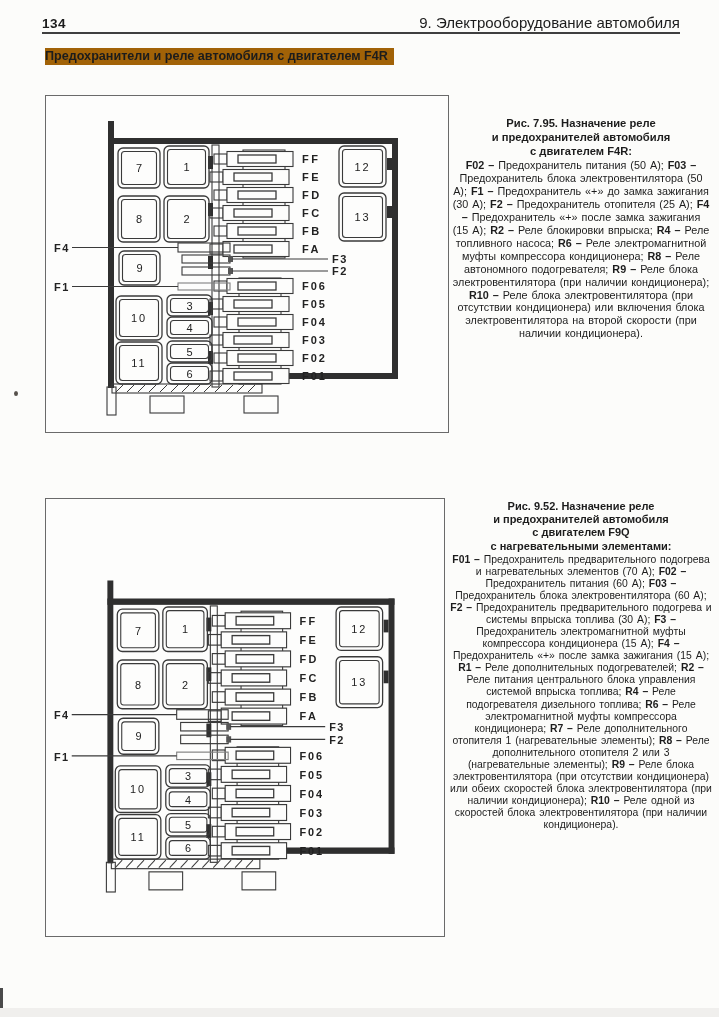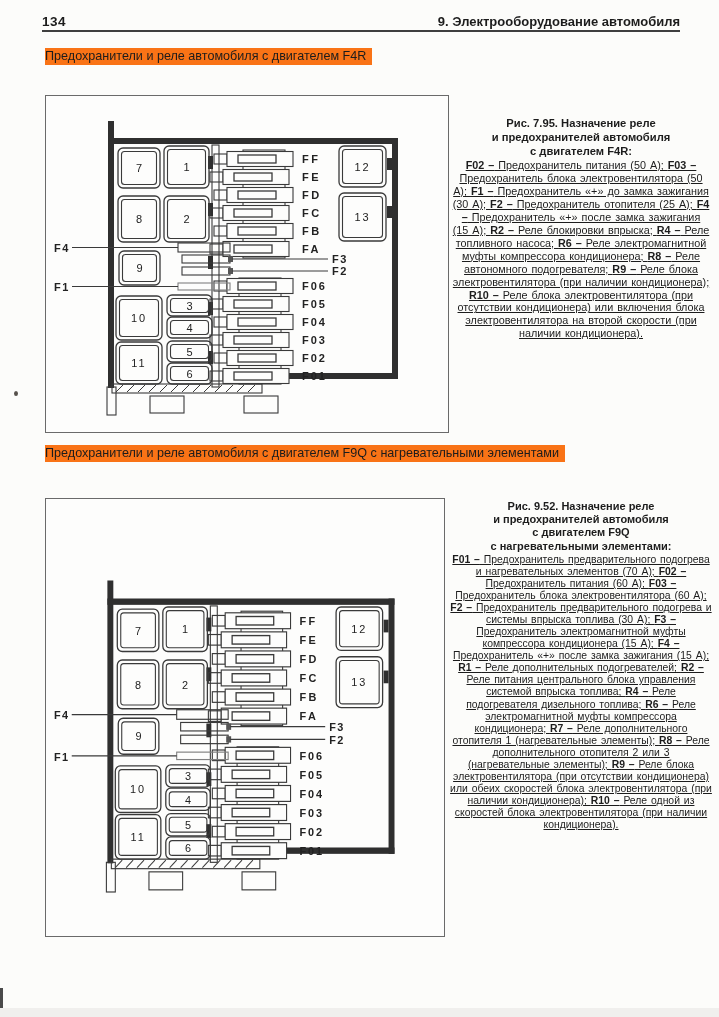--- a/index.html
+++ b/index.html
@@ -13,26 +13,26 @@
     color:#1c1c1c;
     overflow:hidden;
   }
   
   .page-header{
     position:absolute;left:42px;top:14px;width:638px;
     display:flex;justify-content:space-between;align-items:flex-end;
     border-bottom:2px solid #3f3f3f;padding-bottom:1px;
   }
   .page-number{font-size:13.5px;font-weight:bold;letter-spacing:.5px;}
-  .chapter-title{font-size:13px;font-weight:bold;}
+  .chapter-title{font-size:15px;font-weight:normal;}
   
   .section-heading{
     position:absolute;left:45px;
-    font-size:12.6px;font-weight:normal;
-    background:#f97316;padding:1px 6px 2px 0;
+    font-size:12.6px;font-weight:bold;
+    background:#a16207;padding:1px 6px 2px 0;
     white-space:nowrap;
   }
   .intro{
     position:absolute;left:45px;
     font-size:12px;line-height:1.3;
     text-indent:25px;text-align:justify;
   }
   
   .figure-frame{
     position:absolute;left:45px;
@@ -46,21 +46,21 @@
   #fig2-frame svg{display:block;width:398px;height:356px;margin-top:55px;}
   
   .fig-column{position:absolute;text-align:center;}
   #col1{left:452px;top:116px;width:258px;font-size:10.8px;line-height:1.2;}
   #col2{left:450px;top:500px;width:262px;font-size:10.4px;line-height:1.16;}
   .fig-caption{
     font-weight:bold;white-space:pre-line;
     font-size:11.2px;line-height:1.25;margin:0 0 1px 0;
   }
   #col2 .fig-caption{font-size:11px;line-height:1.2;text-align:center;}
-  .fig-legend{margin:0;word-spacing:1px;text-decoration:underline;}
+  .fig-legend{margin:0;word-spacing:1px;}
   .fig-legend b{font-weight:bold;}
   
   .footer-strip{position:absolute;left:0;bottom:0;width:100%;height:9px;background:#f0efed;}
   .edge-tick{position:absolute;left:0;top:988px;width:3px;height:22px;background:#4a4a4a;}
   .speck{position:absolute;left:14px;top:391px;width:4px;height:5px;background:#56514b;border-radius:50%;}
   svg text{font-family:"Liberation Sans",sans-serif;}
 </style>
 </head>
 <body>
 
@@ -210,21 +210,20 @@
       </svg>
   </div>
 
   <div class="fig-column" id="col1">
     <p class="fig-caption">Рис. 7.95. Назначение реле
 и предохранителей автомобиля
 с двигателем F4R:</p>
     <p class="fig-legend"><b>F02 –</b> Предохранитель питания (50 А); <b>F03 –</b> Предохранитель блока электровентилятора (50 А); <b>F1 –</b> Предохранитель «+» до замка зажигания (30 А); <b>F2 –</b> Предохранитель отопителя (25 А); <b>F4 –</b> Предохранитель «+» после замка зажигания (15 А); <b>R2 –</b> Реле блокировки впрыска; <b>R4 –</b> Реле топливного насоса; <b>R6 –</b> Реле электромагнитной муфты компрессора кондиционера; <b>R8 –</b> Реле автономного подогревателя; <b>R9 –</b> Реле блока электровентилятора (при наличии кондиционера); <b>R10 –</b> Реле блока электровентилятора (при отсутствии кондиционера) или включения блока электровентилятора на второй скорости (при наличии кондиционера).</p>
   </div>
 
-  <div class="section-heading" style="top:445px;">Предохранители и реле автомобиля с двигателем F9Q с нагревательными элементами</div>
 
   <div class="figure-frame" id="fig2-frame">
     <svg viewBox="0 0 402 336" preserveAspectRatio="none">
         <rect x="62" y="25" width="6" height="267" fill="#2f2f2f" stroke="none" stroke-width="1.1"></rect>
         <rect x="62" y="42" width="290" height="6" fill="#2f2f2f" stroke="none" stroke-width="1.1"></rect>
         <rect x="346" y="42" width="6" height="241" fill="#2f2f2f" stroke="none" stroke-width="1.1"></rect>
         <rect x="213" y="277" width="139" height="6" fill="#2f2f2f" stroke="none" stroke-width="1.1"></rect>
         <rect x="166" y="49" width="7" height="242" fill="none" stroke="#3a3a3a" stroke-width="1.1"></rect>
         <rect x="162" y="60" width="5" height="13" fill="#2f2f2f" stroke="none" stroke-width="1.1"></rect>
         <rect x="162" y="107" width="5" height="13" fill="#2f2f2f" stroke="none" stroke-width="1.1"></rect>

